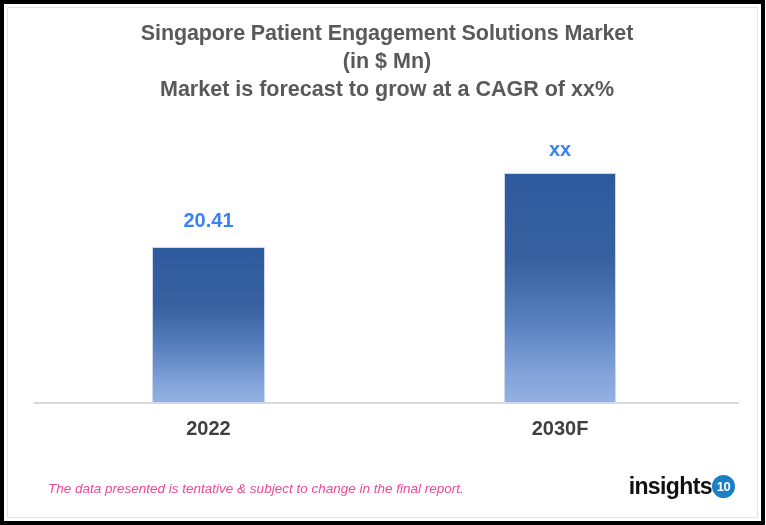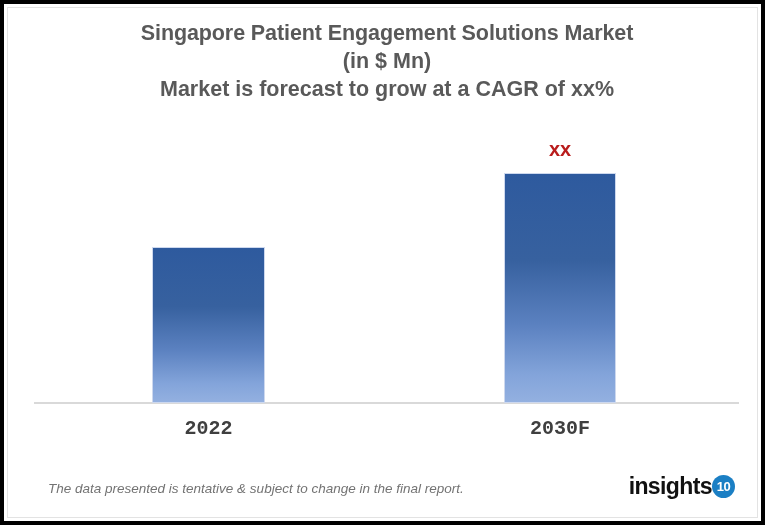--- a/index.html
+++ b/index.html
@@ -78,52 +78,51 @@
     box-sizing: border-box;
     border: 1px solid #cdd8ee;
     background: linear-gradient(to bottom, #2e5a9e 0%, #37619f 38%, #5b81c0 66%, #83a4da 88%, #93b0e0 100%);
   }
 
   .bar-value {
     position: absolute;
     text-align: center;
     font-size: 20px;
     font-weight: bold;
-    color: #b91c1c;
+    color: #3b82f6;
     white-space: nowrap;
   }
 
   .cat-label {
     position: absolute;
     text-align: center;
     font-size: 20px;
     font-weight: bold;
     color: #3f3f3f;
     white-space: nowrap;
-    font-family: Liberation Mono, monospace;
   }
 
   
   #bar-0        { left: 148px; top: 243px; width: 113px; height: 156px; }
   #bar-value-0  { left: 118px; top: 205px; width: 173px; }
   #cat-label-0  { left: 118px; top: 413px; width: 173px; }
 
   
   #bar-1        { left: 500px; top: 169px; width: 112px; height: 230px; }
   #bar-value-1  { left: 470px; top: 134px; width: 172px; }
   #cat-label-1  { left: 470px; top: 413px; width: 172px; }
 
   
   #footnote {
     position: absolute;
     left: 44px;
     top: 477px;
     font-size: 13.5px;
     font-style: italic;
-    color: #737373;
+    color: #ec4899;
     white-space: nowrap;
   }
 
   #logo {
     position: absolute;
     right: 26px;
     top: 471px;
     display: flex;
     align-items: center;
   }
@@ -160,20 +159,21 @@
     <div class="title-line-1">Singapore Patient Engagement Solutions Market</div>
     <div class="title-line-2">(in $ Mn)</div>
     <div class="title-line-3">Market is forecast to grow at a CAGR of xx%</div>
   </div>
 
   <div id="plot">
 
     <div id="axis-line"></div>
 
     <div class="bar" id="bar-0"></div>
+    <div class="bar-value" id="bar-value-0">20.41</div>
     <div class="cat-label" id="cat-label-0">2022</div>
 
     <div class="bar" id="bar-1"></div>
     <div class="bar-value" id="bar-value-1">xx</div>
     <div class="cat-label" id="cat-label-1">2030F</div>
 
   </div>
 
   <div id="footnote">The data presented is tentative &amp; subject to change in the final report.</div>
 

